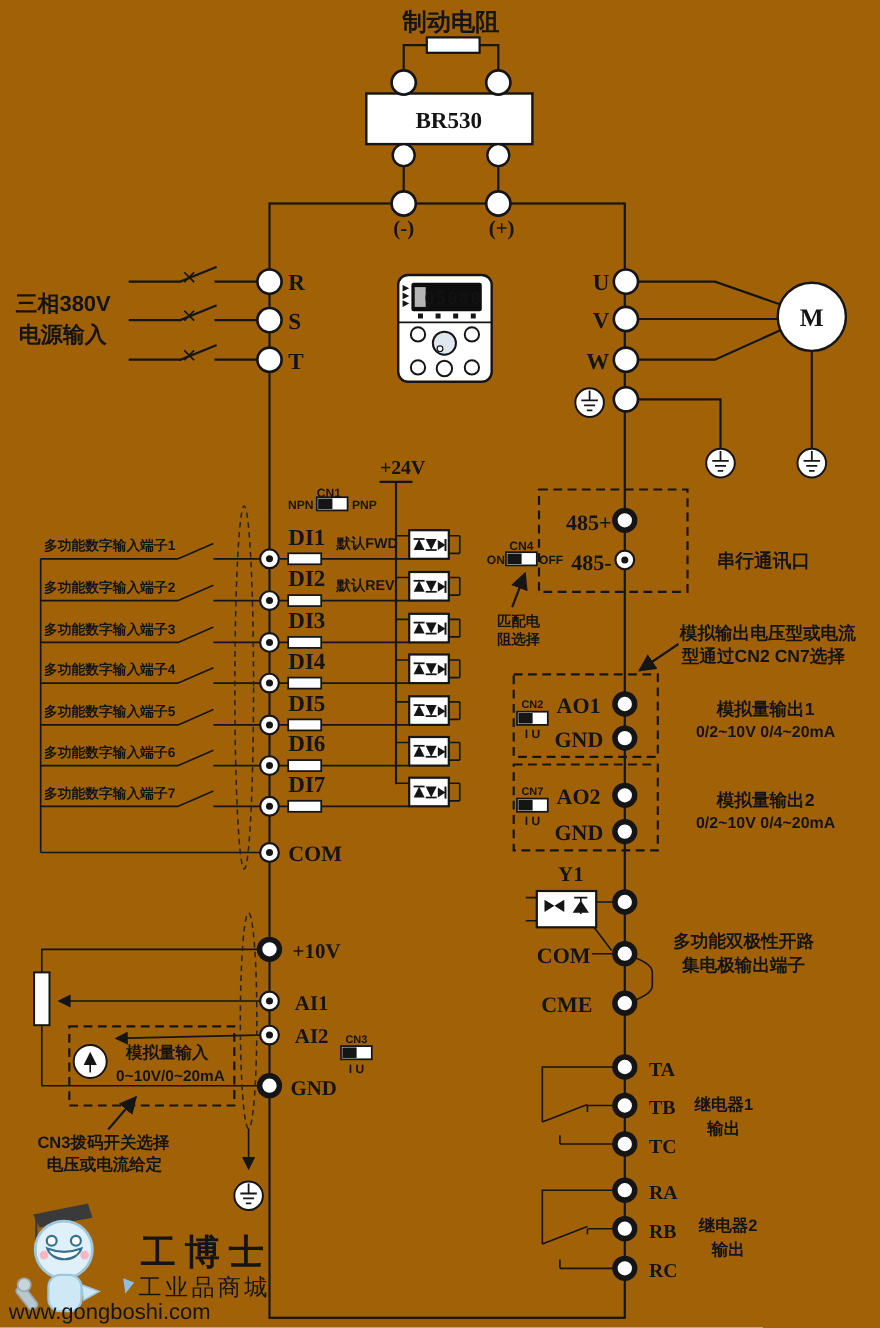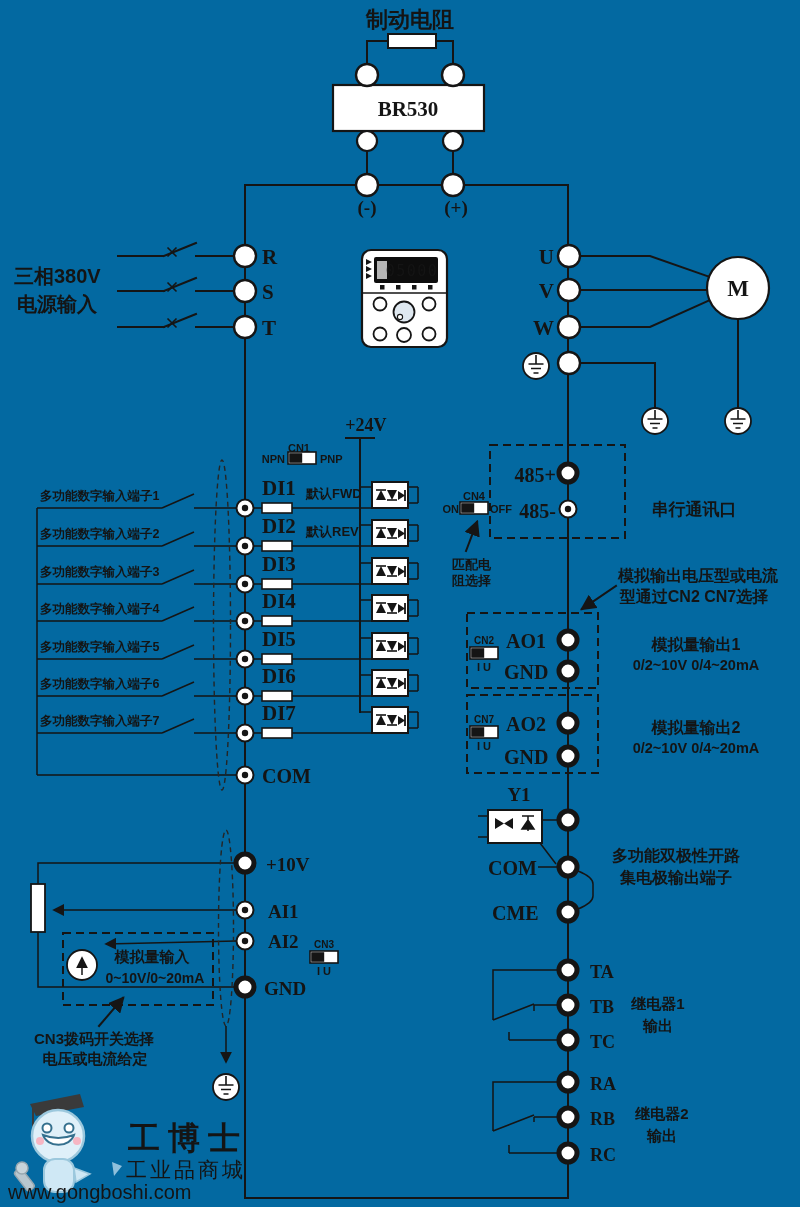--- a/index.html
+++ b/index.html
@@ -1,16 +1,16 @@
 <!DOCTYPE html>
 <html><head>
 <meta charset="utf-8">
 <style>
   html,body{margin:0;padding:0;background:#ffffff;}
-  .stage{position:relative;width:800px;height:1207px;background:#0369a1;overflow:hidden;}
+  .stage{position:relative;width:800px;height:1207px;background:#a16207;overflow:hidden;}
   svg text{fill:#141414;}
   .w{stroke:#151515;stroke-width:2;fill:none;stroke-linecap:square;}
   .w15{stroke:#151515;stroke-width:1.5;fill:none;}
   .dashbox{stroke:#151515;stroke-width:2;fill:none;stroke-dasharray:8 5;}
   .ell{stroke:#252525;stroke-width:1.4;fill:none;stroke-dasharray:5 4;}
   .ser{font-family:"Liberation Serif","DejaVu Serif",serif;font-weight:bold;}
   .zh{font-family:"Liberation Sans","DejaVu Sans",sans-serif;font-weight:bold;}
   .wm{font-family:"Liberation Sans","DejaVu Sans",sans-serif;}
 </style>
 </head>

